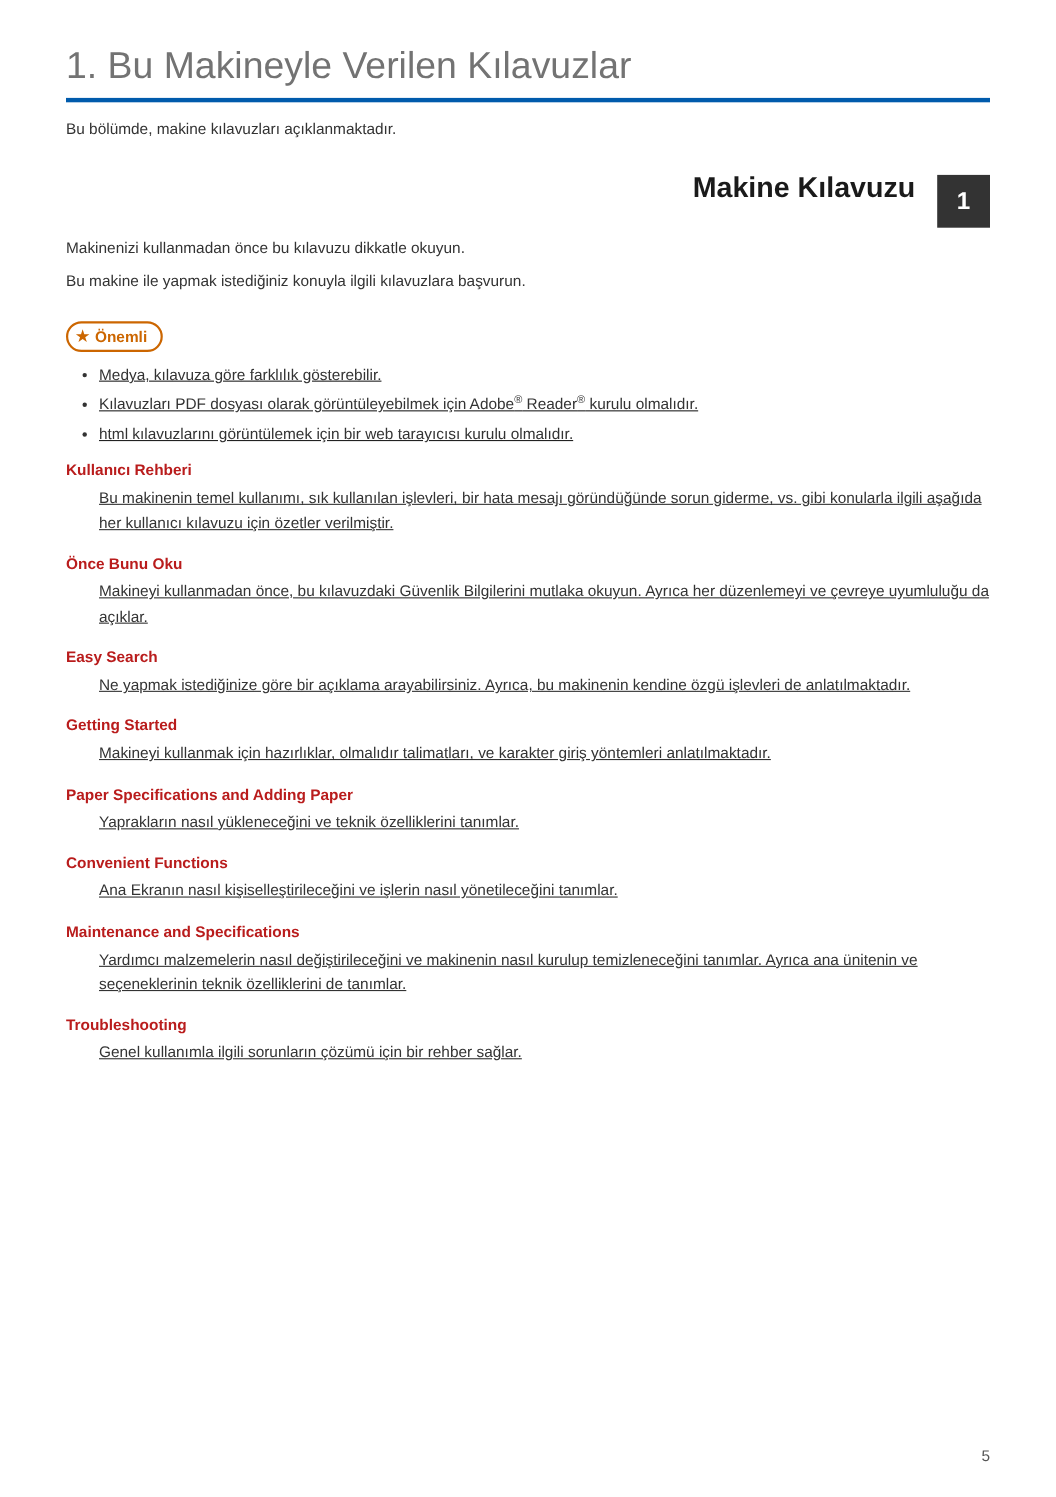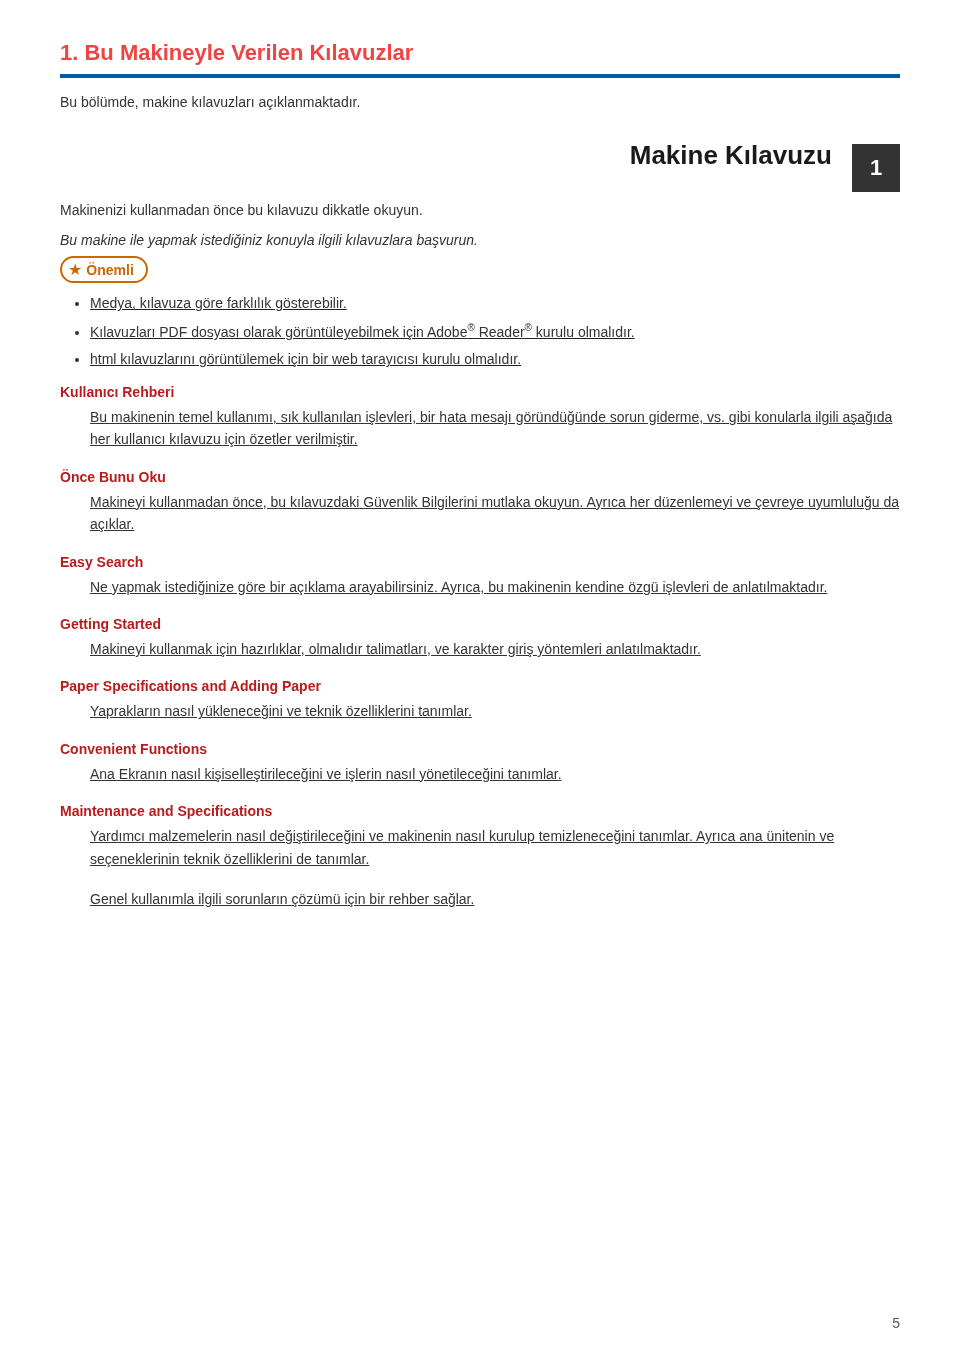--- a/index.html
+++ b/index.html
@@ -24,23 +24,23 @@
       background: #ffffff;
       position: relative;
       padding: 40px 60px 60px 60px;
     }
 
     .chapter-header {
       margin-bottom: 6px;
     }
 
     .chapter-title {
-      font-size: 22px;
-      font-weight: bold;
-      color: #ef4444;
+      font-size: 34px;
+      font-weight: normal;
+      color: #737373;
       line-height: 1.2;
       margin-bottom: 8px;
     }
 
     .chapter-divider {
       height: 4px;
       background: #005bac;
       width: 100%;
       margin-bottom: 16px;
     }
@@ -83,22 +83,21 @@
 
     .section-description {
       font-size: 14px;
       color: #333;
       margin-bottom: 14px;
     }
 
     .section-description-2 {
       font-size: 14px;
       color: #333;
-      margin-bottom: 4px;
-      font-style: italic;
+      margin-bottom: 25px;
     }
 
     .important-box {
       display: inline-flex;
       align-items: center;
       border: 2px solid #cc6600;
       border-radius: 14px;
       padding: 2px 12px 2px 6px;
       margin-bottom: 10px;
       margin-top: 4px;
@@ -231,20 +230,21 @@
       <div class="subsection-title">Convenient Functions</div>
       <div class="subsection-body">Ana Ekranın nasıl kişiselleştirileceğini ve işlerin nasıl yönetileceğini tanımlar.</div>
     </div>
 
     <div class="subsection">
       <div class="subsection-title">Maintenance and Specifications</div>
       <div class="subsection-body">Yardımcı malzemelerin nasıl değiştirileceğini ve makinenin nasıl kurulup temizleneceğini tanımlar. Ayrıca ana ünitenin ve seçeneklerinin teknik özelliklerini de tanımlar.</div>
     </div>
 
     <div class="subsection">
+      <div class="subsection-title">Troubleshooting</div>
       <div class="subsection-body">Genel kullanımla ilgili sorunların çözümü için bir rehber sağlar.</div>
     </div>
 
   </div>
 
   
   <div class="page-footer">5</div>
 
 </div>
 

